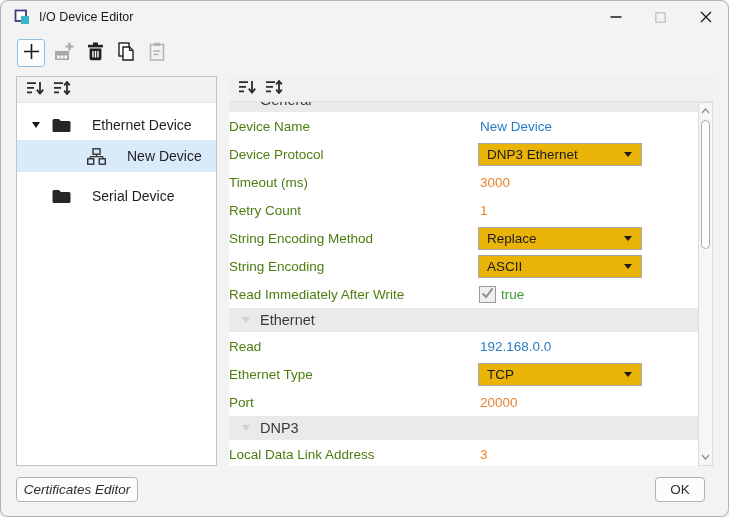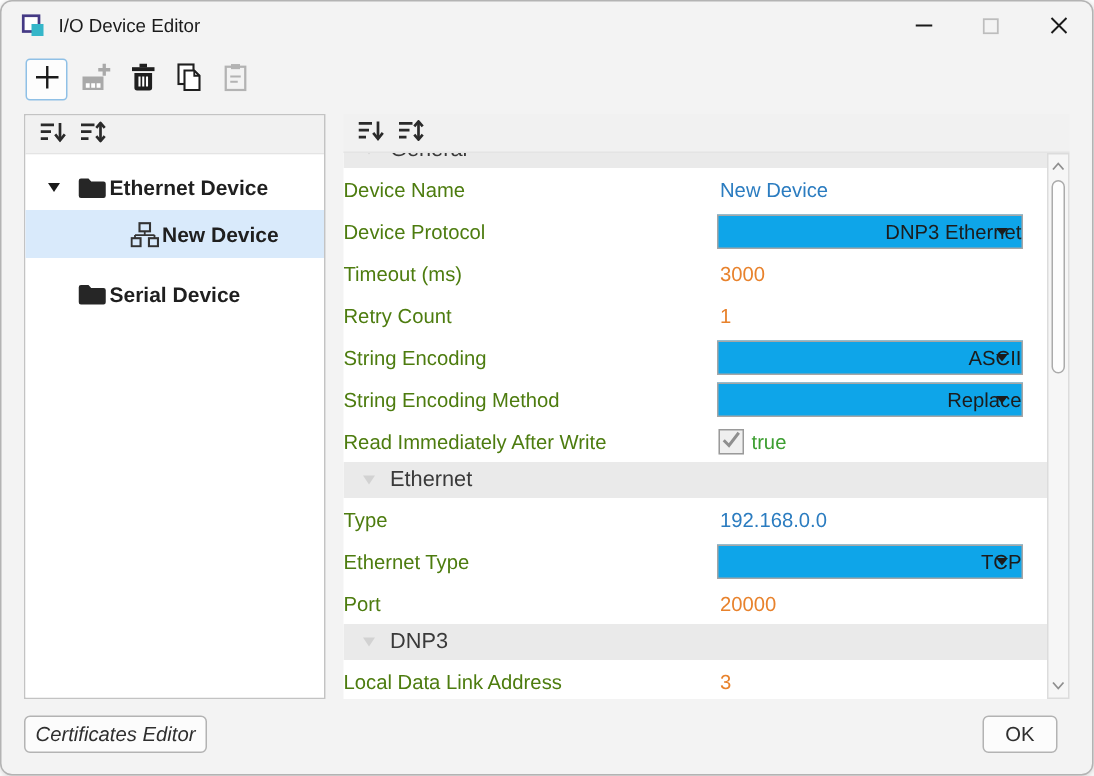--- a/index.html
+++ b/index.html
@@ -30,36 +30,36 @@
   
   .tree-body{position:absolute;top:26px;left:0;right:0;bottom:0;background:#fff;padding-top:7px;}
   .tree-row{display:flex;align-items:center;height:30px;font-size:14px;color:#1f1f1f;}
   .tree-row.selected{background:#d9eafb;height:32px;}
   .tree-row.last{margin-top:9px;}
   .expander{margin-left:15px;width:10px;height:8px;display:flex;align-items:center;}
   .tri-down{width:0;height:0;border-left:4.5px solid transparent;border-right:4.5px solid transparent;border-top:6px solid #1a1a1a;}
   .tree-icon{margin-left:10px;display:flex;align-items:center;}
   .tree-icon.no-exp{margin-left:35px;}
   .tree-icon.child{margin-left:70px;}
-  .tree-label{margin-left:2px;font-weight:bold;}
+  .tree-label{margin-left:21px;}
 
   
   .prop-body{position:absolute;top:26px;left:0;width:469px;bottom:0;background:#fff;overflow:hidden;}
   .prop-rows{margin-top:-14px;}
   .sec-row{height:24px;background:#eaeaea;display:flex;align-items:center;}
   .sec-arrow{margin-left:13px;width:0;height:0;border-left:4.5px solid transparent;border-right:4.5px solid transparent;border-top:6px solid #d2d2d2;}
   .sec-label{margin-left:10px;font-size:14.5px;color:#3a3a3a;}
   .prow{height:28px;display:flex;align-items:center;position:relative;font-size:13.5px;}
   .plabel{color:#4d7c0f;}
   .pval{position:absolute;left:251px;}
   .c-blue{color:#2b7cc0;}
   .c-orange{color:#e8822c;}
   .c-green{color:#3c9e30;}
-  .combo{position:absolute;left:249px;width:204px;height:23px;border:1px solid #a6a6a6;background:#0ea5e9;
-    box-sizing:border-box;display:flex;align-items:center;justify-content:flex-end;}
+  .combo{position:absolute;left:249px;width:164px;height:23px;border:1px solid #a6a6a6;background:#eab308;
+    box-sizing:border-box;display:flex;align-items:center;}
   .combo-text{margin-left:8px;font-size:13.5px;color:#1c1c1c;}
   .combo-arrow{position:absolute;right:9px;width:0;height:0;border-left:4.5px solid transparent;border-right:4.5px solid transparent;border-top:5px solid #1c1c1c;}
   .checkbox{position:absolute;left:250px;width:17px;height:17px;background:#efefef;border:1px solid #9a9a9a;
     box-sizing:border-box;display:flex;align-items:center;justify-content:center;}
   .cb-val{position:absolute;left:272px;}
 
   
   .scrollbar{position:absolute;top:26px;right:0;width:15px;bottom:0;background:#f6f6f6;border:1px solid #dcdcdc;box-sizing:border-box;}
   .sb-arrow{position:absolute;left:0;right:0;height:14px;display:flex;align-items:center;justify-content:center;}
   .sb-up{top:1px;} .sb-down{bottom:1px;}
@@ -230,48 +230,48 @@
           </div>
           <div class="prow">
             <span class="plabel">Timeout (ms)</span>
             <span class="pval c-orange">3000</span>
           </div>
           <div class="prow">
             <span class="plabel">Retry Count</span>
             <span class="pval c-orange">1</span>
           </div>
           <div class="prow">
+            <span class="plabel">String Encoding Method</span>
+            <div class="combo">
+              <span class="combo-text">Replace</span>
+              <span class="combo-arrow"></span>
+            </div>
+          </div>
+          <div class="prow">
             <span class="plabel">String Encoding</span>
             <div class="combo">
               <span class="combo-text">ASCII</span>
-              <span class="combo-arrow"></span>
-            </div>
-          </div>
-          <div class="prow">
-            <span class="plabel">String Encoding Method</span>
-            <div class="combo">
-              <span class="combo-text">Replace</span>
               <span class="combo-arrow"></span>
             </div>
           </div>
           <div class="prow">
             <span class="plabel">Read Immediately After Write</span>
             <span class="checkbox">
               <span><svg width="13" height="12" viewBox="0 0 13 12">
                   <path d="M1.5 6.5 L5 10 L11.5 1.5" fill="none" stroke="#8f8f8f" stroke-width="2"></path>
                 </svg></span>
             </span>
             <span class="pval cb-val c-green">true</span>
           </div>
           <div class="sec-row">
             <span class="sec-arrow"></span>
             <span class="sec-label">Ethernet</span>
           </div>
           <div class="prow">
-            <span class="plabel">Type</span>
+            <span class="plabel">Read</span>
             <span class="pval c-blue">192.168.0.0</span>
           </div>
           <div class="prow">
             <span class="plabel">Ethernet Type</span>
             <div class="combo">
               <span class="combo-text">TCP</span>
               <span class="combo-arrow"></span>
             </div>
           </div>
           <div class="prow">

